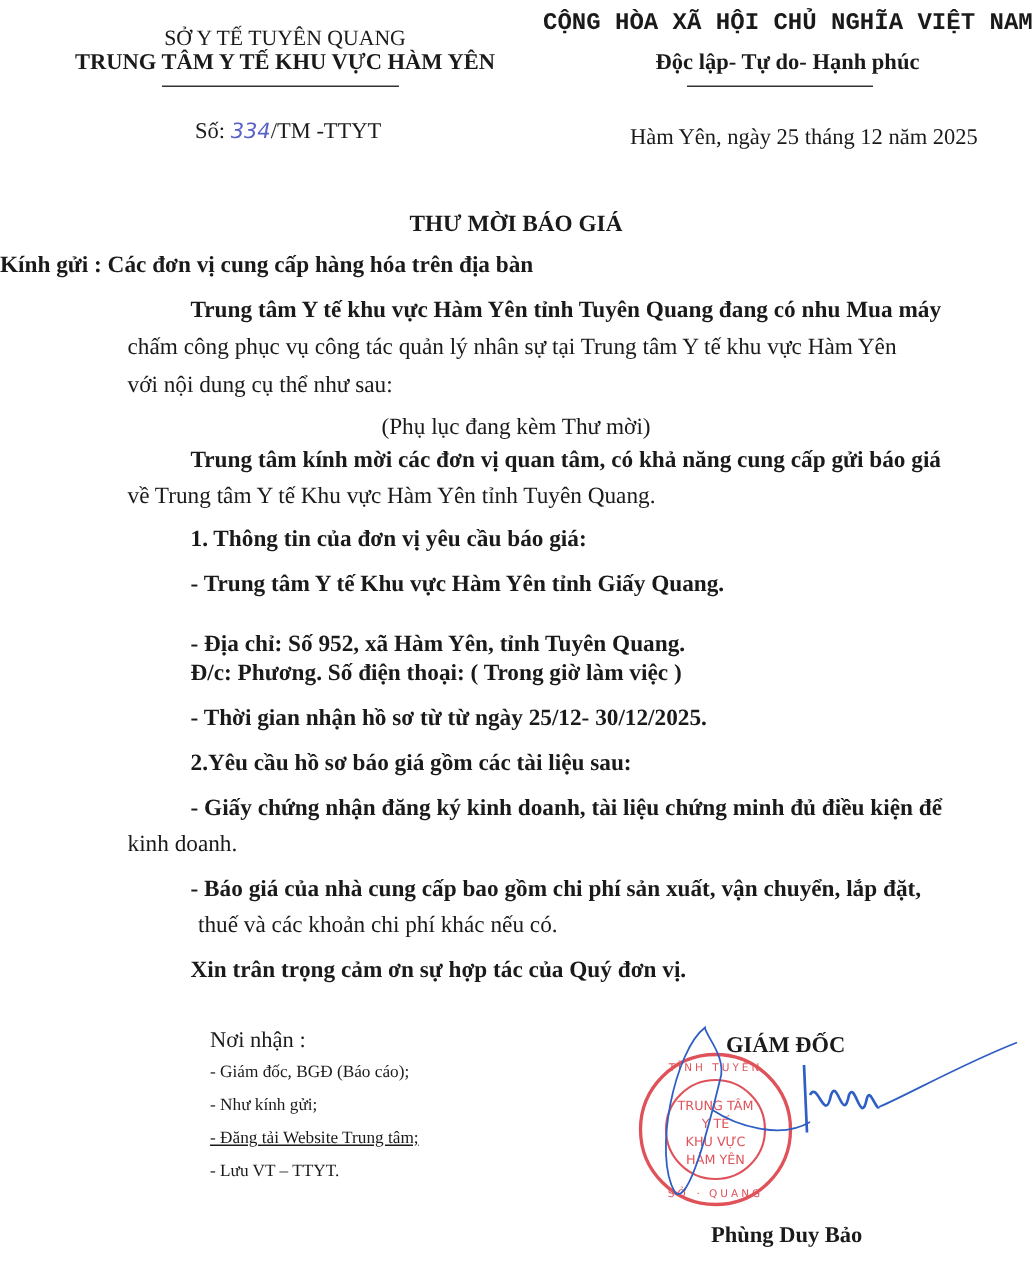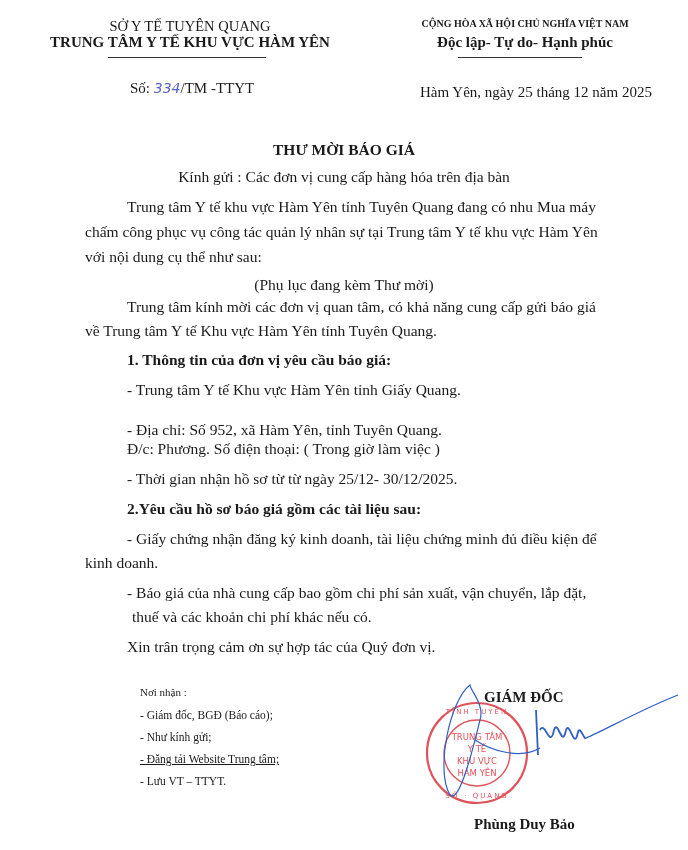--- a/index.html
+++ b/index.html
@@ -3,36 +3,36 @@
 <meta charset="utf-8">
 <style>
   html, body { margin: 0; padding: 0; background: #ffffff; }
   body { width: 688px; height: 850px; position: relative; overflow: hidden;
          font-family: "Liberation Serif", "DejaVu Serif", serif; color: #1a1a1a; }
   .abs { position: absolute; white-space: nowrap; }
   .hdr-left { left: 40px; width: 300px; text-align: center; }
   .hdr-right { left: 362px; width: 326px; text-align: center; }
   .ministry { top: 18px; font-size: 14.5px; }
   .center-name { top: 34px; font-size: 15px; font-weight: bold; }
-  .republic { top: 18px; font-size: 10px; font-weight: bold; }
+  .republic { top: 6px; font-size: 16px; font-weight: bold; font-family: Liberation Mono, monospace; }
   .motto { top: 34px; font-size: 15px; font-weight: bold; }
   .uline-l { position: absolute; top: 57px; left: 108px; width: 158px; height: 1px; background: #333; }
   .uline-r { position: absolute; top: 57px; left: 458px; width: 124px; height: 1px; background: #333; }
   .docno { top: 80px; left: 130px; font-size: 15px; }
   .docno .hand { color: #5a62c8; font-family: "DejaVu Sans", sans-serif; font-size: 14px; font-style: italic; }
   .date { top: 84px; left: 420px; font-size: 15px; }
   .title { top: 141px; left: 0; width: 688px; text-align: center; font-size: 15.5px; font-weight: bold; }
-  .to { top: 168px; left: 0; width: 688px; text-align: center; font-size: 15.5px; font-weight: normal; }
+  .to { top: 168px; left: 0; width: 688px; text-align: left; font-size: 15.5px; font-weight: bold; }
   .p { font-size: 15.5px; }
   .body-line { left: 85px; }
-  .indent { left: 127px; }
+  .indent { left: 127px; font-weight: bold; }
   .center-line { left: 0; width: 688px; text-align: center; }
   .bold { font-weight: bold; }
   .recv { font-size: 11.5px; left: 140px; }
-  .recv-title { font-size: 11px; left: 140px; }
+  .recv-title { font-size: 15px; left: 140px; }
   .sign-title { top: 689px; left: 484px; font-size: 15px; font-weight: bold; }
   .signer { top: 816px; left: 474px; font-size: 15px; font-weight: bold; }
   .stamp { position: absolute; left: 424px; top: 700px; width: 106px; height: 106px; }
   .signature { position: absolute; left: 430px; top: 680px; width: 250px; height: 120px; }
 </style>
 </head>
 <body>
 
 <div class="abs hdr-left ministry">SỞ Y TẾ TUYÊN QUANG</div>
 <div class="abs hdr-left center-name">TRUNG TÂM Y TẾ KHU VỰC HÀM YÊN</div>

